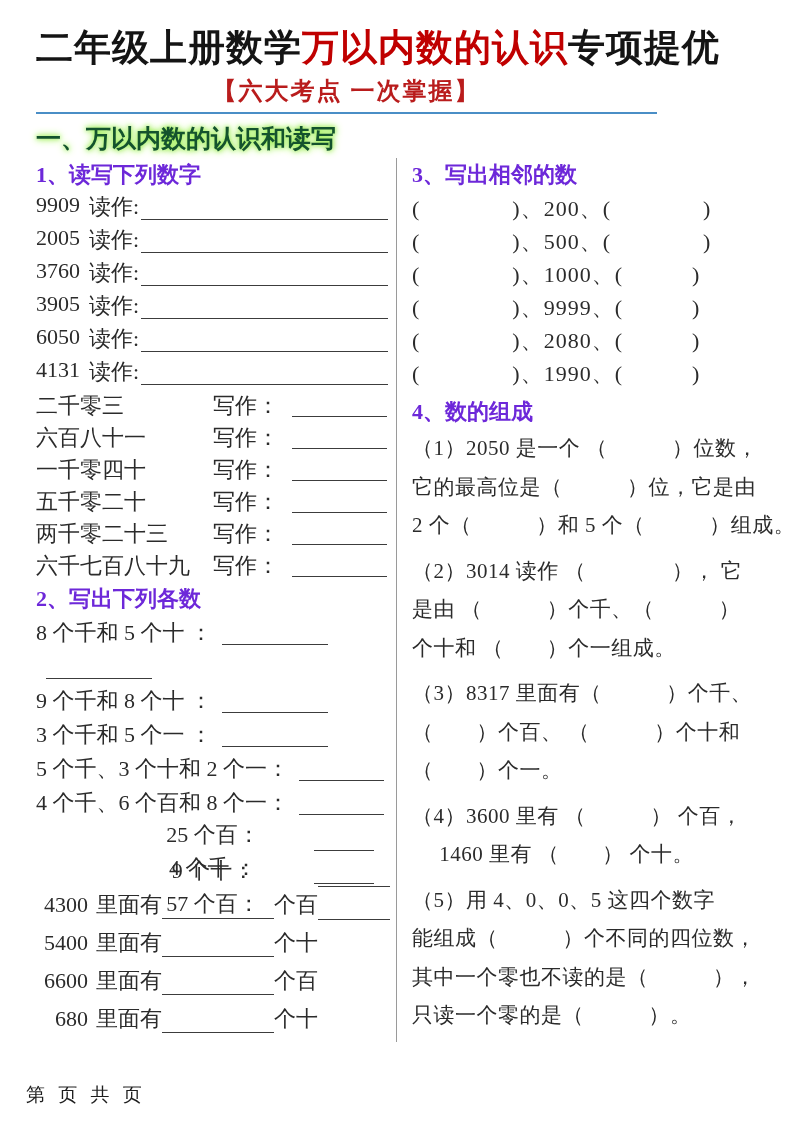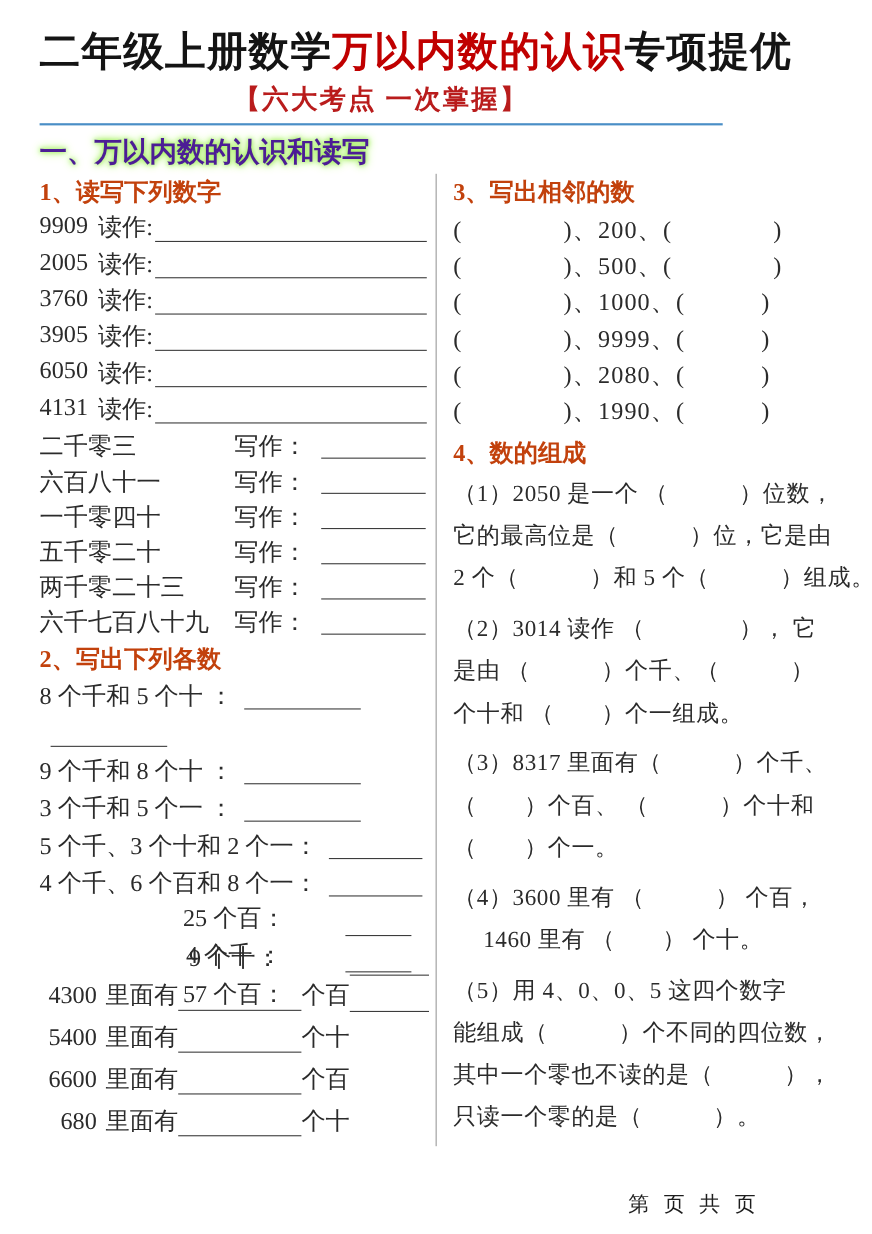--- a/index.html
+++ b/index.html
@@ -28,34 +28,34 @@
     color:#b91c1c;
     letter-spacing:2px;
     line-height:34px;
     margin-top:2px;
   }
   .head-rule {
     border:none; border-top:2px solid #4a8ec6;
     margin:4px 0 8px 0;
   }
   .section-heading {
-    font-size:25px; font-weight:bold; color:#4c1d95;
+    font-size:25px; font-weight:bold; color:#14532d;
     line-height:34px; margin-bottom:2px;
   }
   .section-heading .hl {
     text-shadow:0 0 4px #9ef05c, 0 0 7px #aef06a, 0 0 10px #c4f78e;
   }
 
   
   .columns { display:flex; align-items:stretch; }
   .col-left  { width:360px; flex:none; padding-right:6px; }
   .col-right { flex:1; border-left:1px solid #9a9a9a; padding-left:15px; }
 
   h3.part-heading {
-    font-size:22px; font-weight:bold; color:#c2410c;
+    font-size:22px; font-weight:bold; color:#6d28d9;
     line-height:34px; height:34px; white-space:nowrap;
   }
 
   
   .blank {
     display:inline-block;
     border-bottom:1.6px solid #3c3c3c;
     height:20px;
     align-self:flex-end;
     margin-bottom:5px;
@@ -97,21 +97,21 @@
   
   .question { margin-bottom:7px; }
   .q-line {
     font-size:21px; line-height:38.5px;
     white-space:pre; letter-spacing:0.5px;
   }
 
   
   .footer {
     position:absolute; left:0; bottom:14px; width:100%;
-    text-align:right; font-size:19px; color:#1d1d1d;
+    text-align:left; font-size:19px; color:#1d1d1d;
     letter-spacing:4px;
     font-family:"Liberation Sans","DejaVu Sans",sans-serif;
     padding-left:26px;
   }
 </style>
 </head>
 <body>
 
 <div class="page">
 

